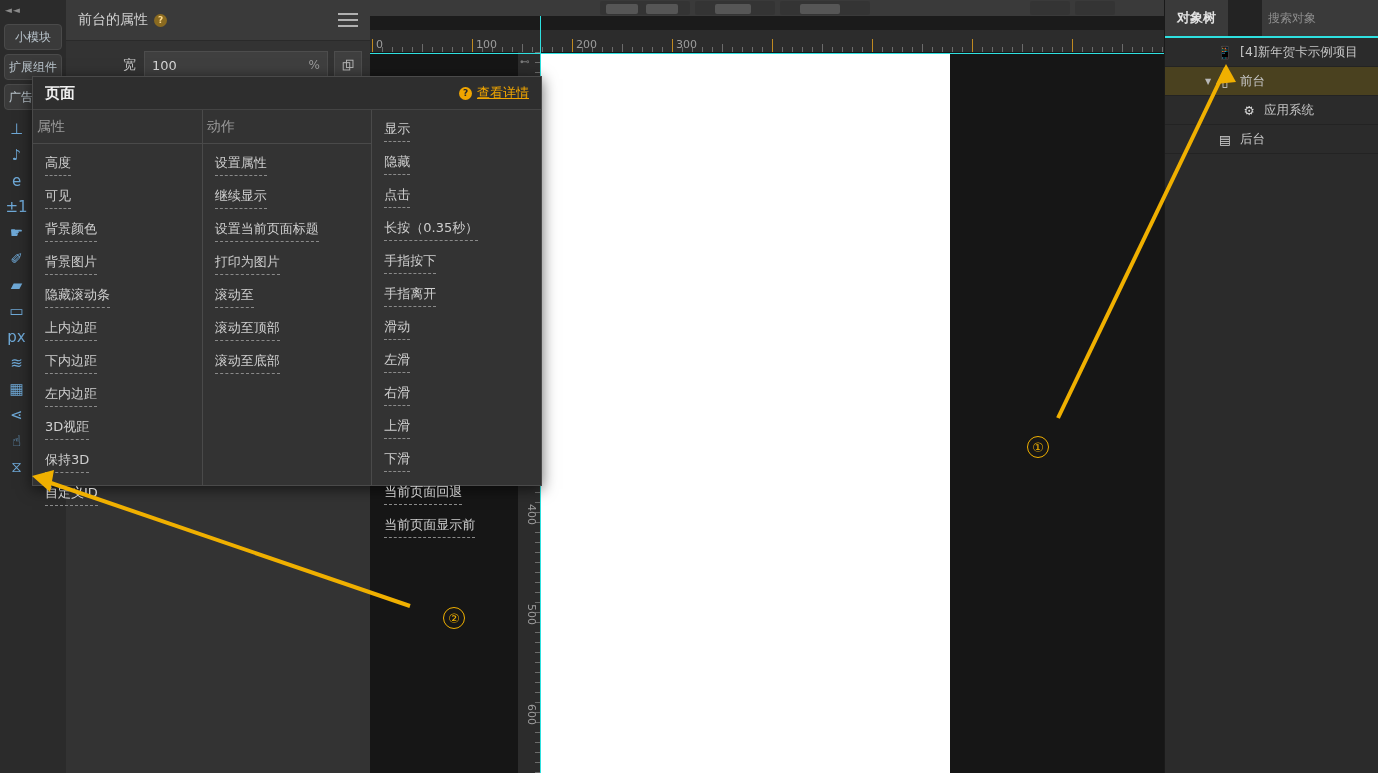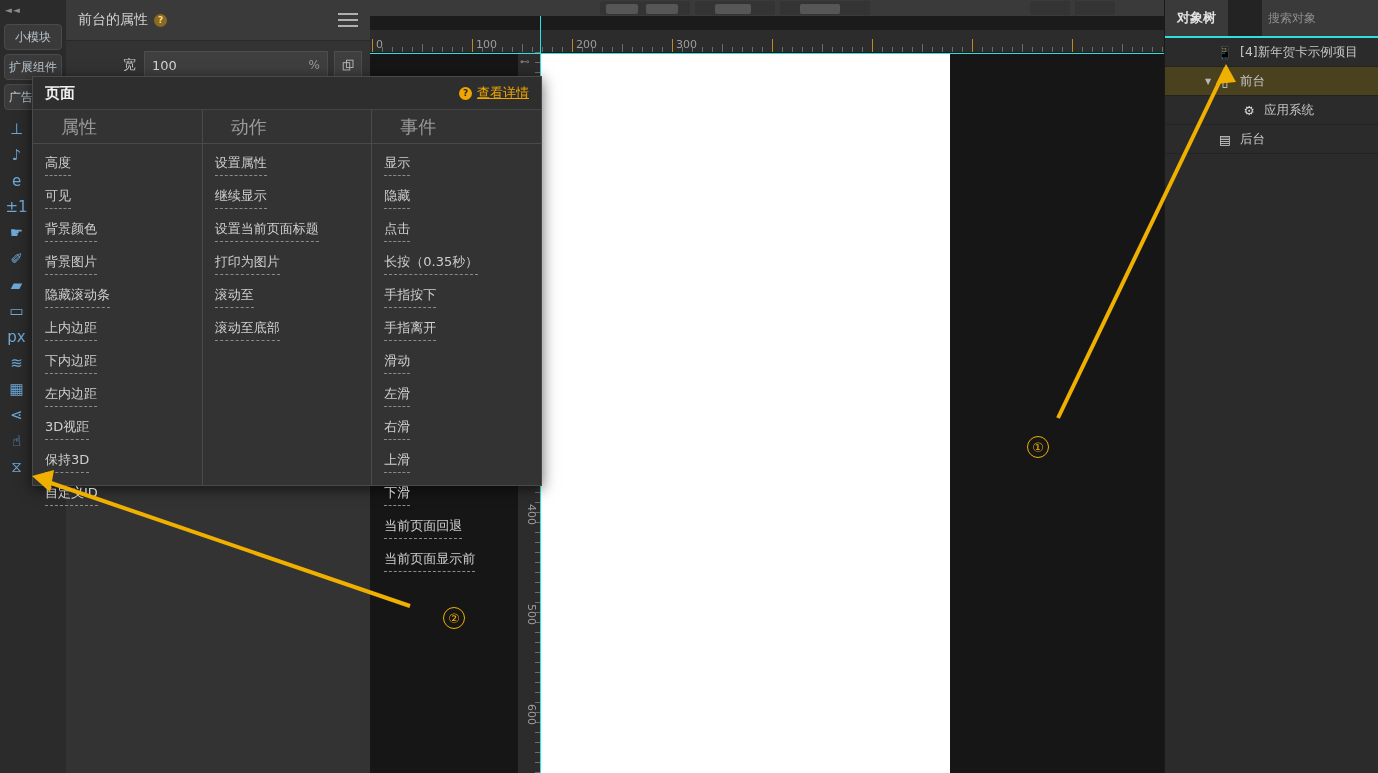--- a/index.html
+++ b/index.html
@@ -81,22 +81,22 @@
   #pop-head{height:32px;display:flex;align-items:center;padding:0 12px;
             background:#2e2e2e;border-bottom:1px solid #444;}
   #pop-title{font-size:15px;color:#efefef;font-weight:bold;}
   #pop-detail{margin-left:auto;display:flex;align-items:center;gap:5px;}
   .pop-help{width:13px;height:13px;border-radius:50%;background:#f0a500;color:#2a2a2a;
             font-size:9px;display:flex;align-items:center;justify-content:center;font-weight:bold;}
   #pop-detail a{color:#f0a500;font-size:13px;text-decoration:underline;}
   #pop-cols{display:flex;height:376px;}
   .pcol{flex:1;border-right:1px solid #4a4a4a;padding:0 0 0 0;}
   .pcol:last-child{border-right:none;}
-  .pcol-h{height:33px;display:flex;align-items:center;padding-left:28px;
-          font-size:18px;color:#9a9a9a;border-bottom:1px solid #4a4a4a;}
+  .pcol-h{height:33px;display:flex;align-items:center;padding-left:4px;
+          font-size:14px;color:#9a9a9a;border-bottom:1px solid #4a4a4a;}
   .pcol-b{padding:8px 0 0 12px;}
   .pitem{font-size:13px;color:#cfcfcf;line-height:16px;margin-bottom:9px;
          border-bottom:1px dashed #8a8a8a;display:inline-block;padding-bottom:4px;}
   .pitem-wrap{display:block;}
 
   
   .anno-num{position:absolute;width:20px;height:20px;border:1.5px solid #f0b000;
             border-radius:50%;color:#f0b000;font-size:13px;display:flex;
             align-items:center;justify-content:center;}
   #anno-svg{position:absolute;left:0;top:0;width:1378px;height:773px;pointer-events:none;}
@@ -422,25 +422,25 @@
         </div>
       </div>
       <div class="pcol">
         <div class="pcol-h">动作</div>
         <div class="pcol-b">
           <span class="pitem-wrap"><span class="pitem">设置属性</span></span>
           <span class="pitem-wrap"><span class="pitem">继续显示</span></span>
           <span class="pitem-wrap"><span class="pitem">设置当前页面标题</span></span>
           <span class="pitem-wrap"><span class="pitem">打印为图片</span></span>
           <span class="pitem-wrap"><span class="pitem">滚动至</span></span>
+          <span class="pitem-wrap"><span class="pitem">滚动至顶部</span></span>
           <span class="pitem-wrap"><span class="pitem">滚动至底部</span></span>
         </div>
       </div>
       <div class="pcol">
-        <div class="pcol-h">事件</div>
         <div class="pcol-b">
           <span class="pitem-wrap"><span class="pitem">显示</span></span>
           <span class="pitem-wrap"><span class="pitem">隐藏</span></span>
           <span class="pitem-wrap"><span class="pitem">点击</span></span>
           <span class="pitem-wrap"><span class="pitem">长按（0.35秒）</span></span>
           <span class="pitem-wrap"><span class="pitem">手指按下</span></span>
           <span class="pitem-wrap"><span class="pitem">手指离开</span></span>
           <span class="pitem-wrap"><span class="pitem">滑动</span></span>
           <span class="pitem-wrap"><span class="pitem">左滑</span></span>
           <span class="pitem-wrap"><span class="pitem">右滑</span></span>

